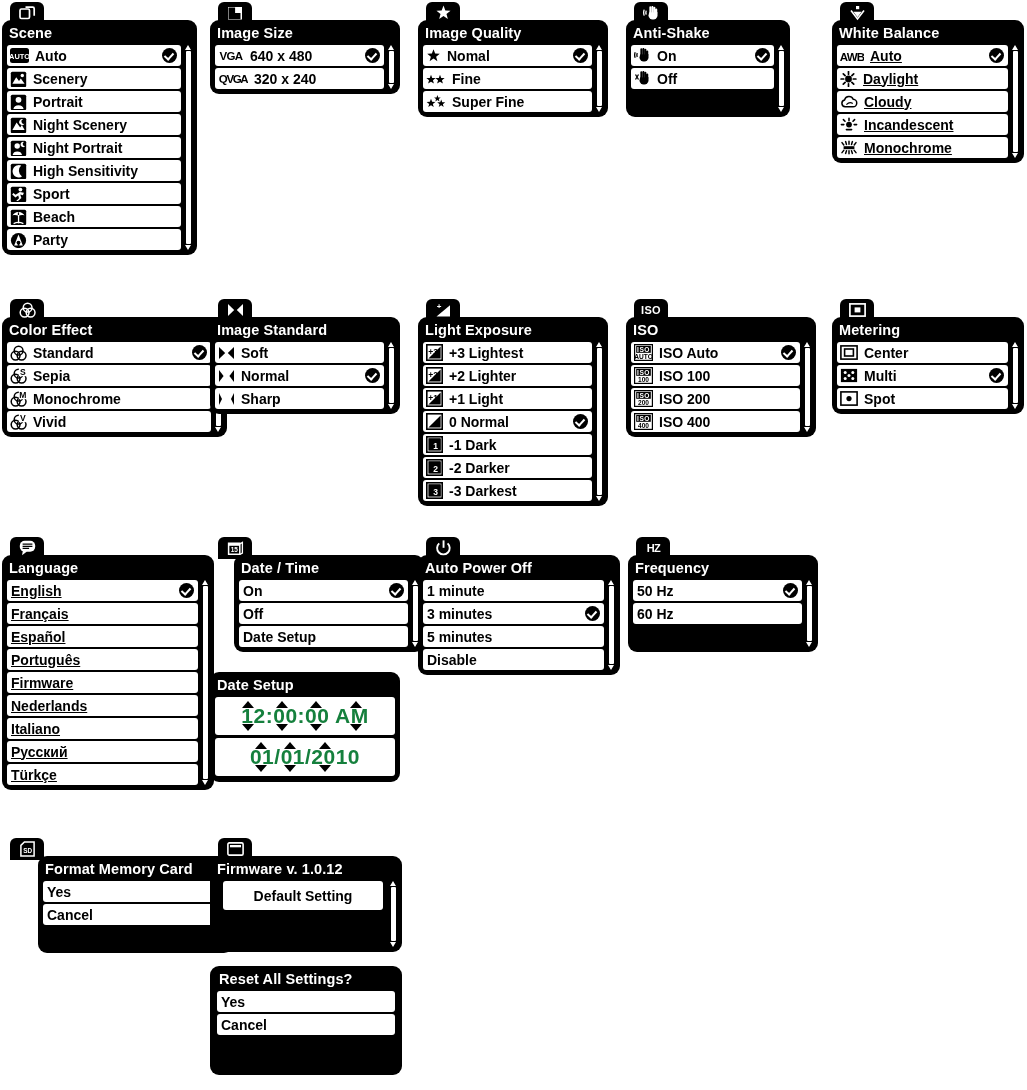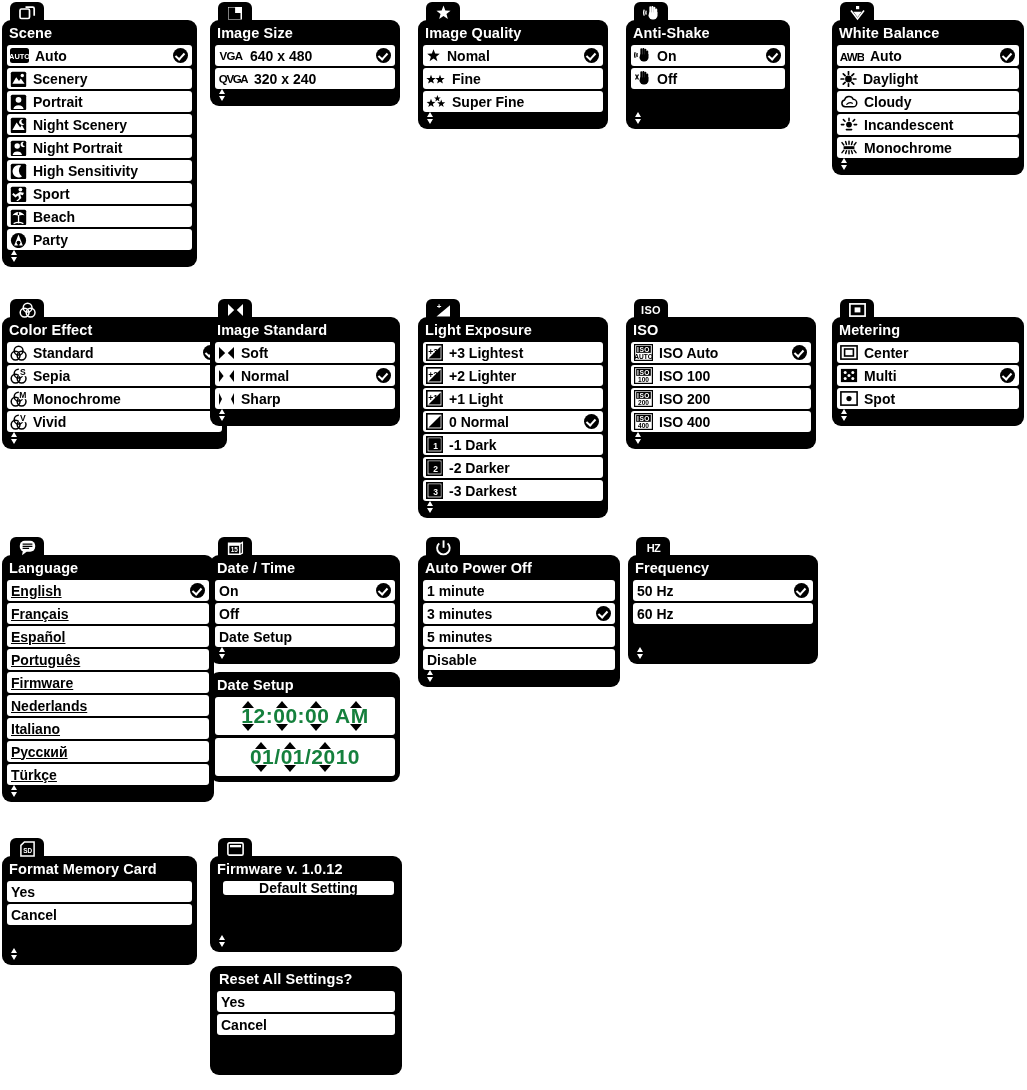--- a/index.html
+++ b/index.html
@@ -34,21 +34,21 @@
   }
   .title{
     color:#fff;
     font-weight:bold;
     font-size:14.5px;
     line-height:17px;
     letter-spacing:0.1px;
     padding:1px 0 3px 2px;
     white-space:nowrap;
   }
-  .rows{display:flex;flex-direction:column;align-items:stretch;}
+  .rows{display:flex;flex-direction:row;align-items:stretch;}
   .rowlist{flex:1 1 auto;display:flex;flex-direction:column;gap:2px;min-width:0;}
   .row{
     background:#fff;
     color:#000;
     height:21px;
     border-radius:3px;
     display:flex;align-items:center;
     padding:0 4px 0 3px;
     font-size:14px;
     font-weight:bold;
@@ -85,21 +85,21 @@
     font-size:21px;font-weight:bold;letter-spacing:0.5px;
     position:relative;
   }
   .spin .spinwrap{position:relative;display:inline-block;padding:0 2px;}
   .spin .val{position:relative;z-index:1;}
   .carets{position:absolute;left:0;top:0;width:100%;height:100%;pointer-events:none;}
   .caret{position:absolute;width:0;height:0;border-left:6px solid transparent;border-right:6px solid transparent;}
   .caret.u{border-bottom:7px solid #000;top:-3px;}
   .caret.d{border-top:7px solid #000;bottom:-3px;}
   .fwbtn{
-    background:#fff;color:#000;border-radius:3px;height:14px;
+    background:#fff;color:#000;border-radius:3px;height:29px;
     display:flex;align-items:center;justify-content:center;
     font-size:14px;font-weight:bold;
   }
   svg{display:block;}
 </style>
 </head>
 <body>
 
 <div id="root">
     <div class="panel" style="left:2px;top:2px;width:195px;">
@@ -345,21 +345,21 @@
       </div>
     </div>
     <div class="panel" style="left:832px;top:2px;width:192px;">
       <div class="tab">
         <svg class="ic " width="17" height="16" viewBox="0 0 17 16">
           <rect x="7" y="1" width="3.2" height="3.2" fill="#fff"></rect>
           <path d="M2 5.5 L8.5 14 L15 5.5" fill="none" stroke="#fff" stroke-width="1.6"></path>
           <path d="M4.4 6.8 L8.5 12.2 L12.6 6.8 Z" fill="#fff"></path>
         </svg>
       </div>
-      <div class="menu" style="width:192px;">
+      <div class="menu" style="width:192px;text-decoration:underline;">
         <div class="title">White Balance</div>
         <div class="rows">
           <div class="rowlist">
             <div class="row">
               <span class="icwrap">
                 <svg class="ic " width="24" height="14" viewBox="0 0 24 14">
                   <text x="12" y="11.6" font-family="Liberation Sans,sans-serif" font-size="11.5" font-weight="bold" fill="#000" text-anchor="middle" letter-spacing="-0.8">AWB</text>
                 </svg>
               </span>
               <span class="lbl">Auto</span>
@@ -786,21 +786,21 @@
     </div>
     <div class="panel" style="left:210px;top:537px;width:190px;">
       <div class="tab">
         <svg class="ic " width="17" height="16" viewBox="0 0 17 16">
           <path d="M1.6 3.2 h11.2 v11 h-11.2 z" fill="none" stroke="#fff" stroke-width="1.5"></path>
           <path d="M1.6 3.2 h11.2 v2.6 h-11.2 z" fill="#fff"></path>
           <path d="M12.8 4 l2.6 -1.6 v10.6 l-2.6 1.4" fill="none" stroke="#fff" stroke-width="1.3"></path>
           <text x="7.2" y="12.4" font-family="Liberation Sans,sans-serif" font-size="6.4" font-weight="bold" fill="#fff" text-anchor="middle">15</text>
         </svg>
       </div>
-      <div class="menu" style="width:190px;">
+      <div class="menu" style="width:190px;margin-left:24px;">
         <div class="title">Date / Time</div>
         <div class="rows">
           <div class="rowlist">
             <div class="row">
               <span class="lbl">On</span>
               <span class="check"></span>
             </div>
             <div class="row">
               <span class="lbl">Off</span>
             </div>
@@ -876,21 +876,21 @@
         </div>
       </div>
     </div>
     <div class="panel" style="left:2px;top:838px;width:195px;">
       <div class="tab">
         <svg class="ic " width="15" height="16" viewBox="0 0 15 16">
           <path d="M0.9 4.4 L4.4 0.9 L14.1 0.9 L14.1 15.1 L0.9 15.1 Z" fill="none" stroke="#fff" stroke-width="1.5"></path>
           <text x="7.6" y="12.2" font-family="Liberation Sans,sans-serif" font-size="6.4" font-weight="bold" fill="#fff" text-anchor="middle">SD</text>
         </svg>
       </div>
-      <div class="menu" style="width:195px;">
+      <div class="menu" style="width:195px;margin-left:36px;">
         <div class="title">Format Memory Card</div>
         <div class="rows">
           <div class="rowlist">
             <div class="row">
               <span class="lbl">Yes</span>
             </div>
             <div class="row">
               <span class="lbl">Cancel</span>
             </div>
             <div class="spacerrow"></div>

